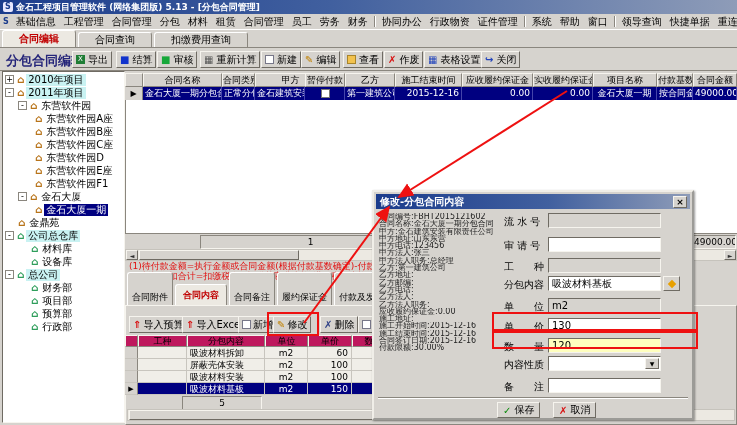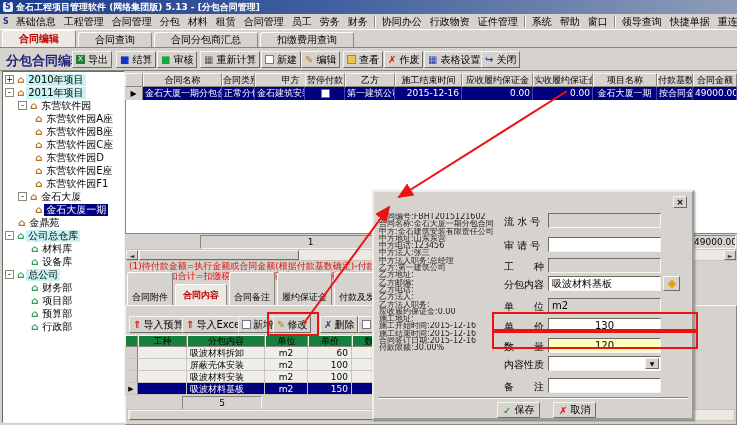--- a/index.html
+++ b/index.html
@@ -34,34 +34,34 @@
 .sumcell{position:absolute;top:1px;height:14px;background:#d6d3ce;border:1px solid;border-color:#8a867e #f6f4ee #f6f4ee #8a867e;font-size:9px;line-height:12px;text-align:center;overflow:hidden}
 .hscroll{position:absolute;height:12px;background:#ece9e2;border:1px solid #c6c3bc}
 .sarrow{position:absolute;top:0;width:12px;height:10px;background:#d6d3ce;border:1px solid;border-color:#f6f4ee #6f6b63 #6f6b63 #f6f4ee;font-size:6px;line-height:9px;text-align:center;color:#333}
 .sthumb{position:absolute;top:0;height:10px;background:#d6d3ce;border:1px solid;border-color:#f6f4ee #6f6b63 #6f6b63 #f6f4ee}
 .note{position:absolute;left:129px;color:#e01010;font-size:9px;white-space:nowrap;overflow:hidden;width:600px}
 .dtabs{position:absolute;left:127px;top:284px;height:21px;display:flex;align-items:flex-end;gap:2px}
 .dtab{height:18px;line-height:17px;padding:16px 4px;background:#d6d3ce;border:1px solid #8a867e;border-bottom:none;border-top-color:#fff;border-left-color:#fff;border-radius:3px 3px 0 0;font-size:9px;white-space:nowrap}
 .dtab.active{height:21px;line-height:20px;background:#ece9e2;color:#c00000;font-weight:bold;padding:0 7px}
 .dpanel{position:absolute;left:125px;top:305px;width:612px;height:120px;background:#d6d3ce;border:1px solid;border-color:#f6f4ee #8a867e #8a867e #f6f4ee}
 .sbtn{position:absolute;top:316px;height:17px;background:#d6d3ce;border:1px solid;border-color:#f6f4ee #6f6b63 #6f6b63 #f6f4ee;display:flex;align-items:center;gap:2px;padding:0 3px;font-size:10px;white-space:nowrap}
-.dh{position:absolute;top:335px;height:12px;background:#15803d;border:1px solid;border-color:#f6f4ee #8a867e #8a867e #f6f4ee;font-size:9px;text-align:center;line-height:10px;overflow:hidden}
+.dh{position:absolute;top:335px;height:12px;background:#be185d;border:1px solid;border-color:#f6f4ee #8a867e #8a867e #f6f4ee;font-size:9px;text-align:center;line-height:10px;overflow:hidden}
 .dc{position:absolute;height:12px;background:#f0eee8;font-size:9px;line-height:12px;padding:0 3px;overflow:hidden;border-right:1px solid #c8c5be;border-bottom:1px solid #c8c5be;white-space:nowrap}
 .dc.sel{background:#000080;color:#fff}
 .dc.ind{background:#d6d3ce;text-align:center;padding:0;border-right:1px solid #8a867e}
 .dsum{position:absolute;left:126px;top:396px;width:610px;height:13px;background:#d6d3ce}
 .dialog{position:absolute;left:372px;top:190px;width:322px;height:230px;background:#d6d3ce;border:2px outset #f0eee8;box-shadow:1px 1px 2px rgba(0,0,0,.4);z-index:10}
 .dlg-title{position:absolute;left:2px;top:2px;width:314px;height:15px;background:linear-gradient(90deg,#1b3c8c 0%,#41609f 55%,#8e9cb8 100%);color:#fff;font-size:10px;font-weight:bold;line-height:15px;padding-left:4px}
 .dlg-close{position:absolute;left:299px;top:4px;width:14px;height:12px;background:#d6d3ce;border:1px solid;border-color:#f6f4ee #6f6b63 #6f6b63 #f6f4ee;font-size:9px;line-height:10px;text-align:center;font-weight:bold}
 .dlg-info{position:absolute;left:5px;top:21px;width:126px;font-size:8px;line-height:7.3px;color:#222}
 .dlg-info div{white-space:nowrap;overflow:hidden}
 .flabel{position:absolute;left:130px;width:44px;font-size:10px;white-space:nowrap}
 .finput{position:absolute;left:174px;width:113px;height:15px;background:#fff;border:1px solid;border-color:#6f6b63 #f6f4ee #f6f4ee #6f6b63;font-size:10px;line-height:13px;padding:0 3px;overflow:hidden}
 .finput.ro{background:#d6d3ce}
-.finput.num{text-align:center}
+.finput.num{text-align:left}
 .finput.yellow{background:#ffffbe}
 .fbrowse{position:absolute;left:289px;width:17px;height:15px;background:#d6d3ce;border:1px solid;border-color:#f6f4ee #6f6b63 #6f6b63 #f6f4ee}
 .fbrowse i{position:absolute;left:5px;top:4px;width:6px;height:6px;background:#e8a000;transform:rotate(45deg)}
 .ddbtn{position:absolute;right:1px;top:1px;width:14px;height:11px;background:#d6d3ce;border:1px solid;border-color:#f6f4ee #6f6b63 #6f6b63 #f6f4ee;font-size:6px;text-align:center;line-height:10px}
 .dlg-sep{position:absolute;left:4px;top:205px;width:310px;border-top:1px solid #8a867e;border-bottom:1px solid #fff}
 .dlg-btn{position:absolute;top:210px;height:16px;background:#d6d3ce;border:1px solid;border-color:#f6f4ee #6f6b63 #6f6b63 #f6f4ee;display:flex;align-items:center;gap:3px;padding:0 5px;font-size:10px}
 .redbox{position:absolute;border:2px solid #ee1111;z-index:20;pointer-events:none}
 .annot{position:absolute;left:0;top:0;z-index:30;pointer-events:none}
 .chk{position:absolute;width:9px;height:9px;background:#fff;border:1px solid #777}
 </style>
@@ -98,21 +98,20 @@
     <span class="msep"></span>
     <span class="menu-item">领导查询</span>
     <span class="menu-item">快捷单据</span>
     <span class="menu-item">重连网络</span>
 
   </div>
 
   <div class="tabbar">
     <span class="tab active">合同编辑</span>
     <span class="tab">合同查询</span>
-    <span class="tab">合同分包商汇总</span>
     <span class="tab">扣缴费用查询</span>
   </div>
 
   <div class="toolbar">
     <span class="page-title">分包合同编辑</span>
     <span class="tbtn" style="left:72px">
         <span class="ic ic-box" style="background:#1f7d35;color:#fff;font-size:7px;line-height:9px;text-align:center">X</span>
         <span>导出</span>
       </span>
     <span class="tbtn" style="left:116px">
@@ -354,20 +353,21 @@
   <div class="dc sel" style="left:352px;top:383px;width:43px;text-align:right">100</div>
 
   <div class="dsum">
     <div class="sumcell" style="left:56px;width:80px;top:0">5</div>
   </div>
   <div class="hscroll" style="left:127px;top:409px;width:608px">
     <div class="sthumb" style="left:1px;width:500px"></div>
   </div>
 
   <div class="dialog">
+    <div class="dlg-title">修改-分包合同内容</div>
     <div class="dlg-close">×</div>
     <div class="dlg-info">
       <div>合同编号:FBHT2015121602</div>
         <div>合同名称:金石大厦一期分包合同</div>
       <div>甲方:金石建筑安装有限责任公司</div>
         <div>甲方地址:山东东营</div>
       <div>甲方电话:123456</div>
         <div>甲方法人:张三</div>
       <div>甲方法人职务:总经理</div>
         <div>乙方:第一建筑公司</div>

